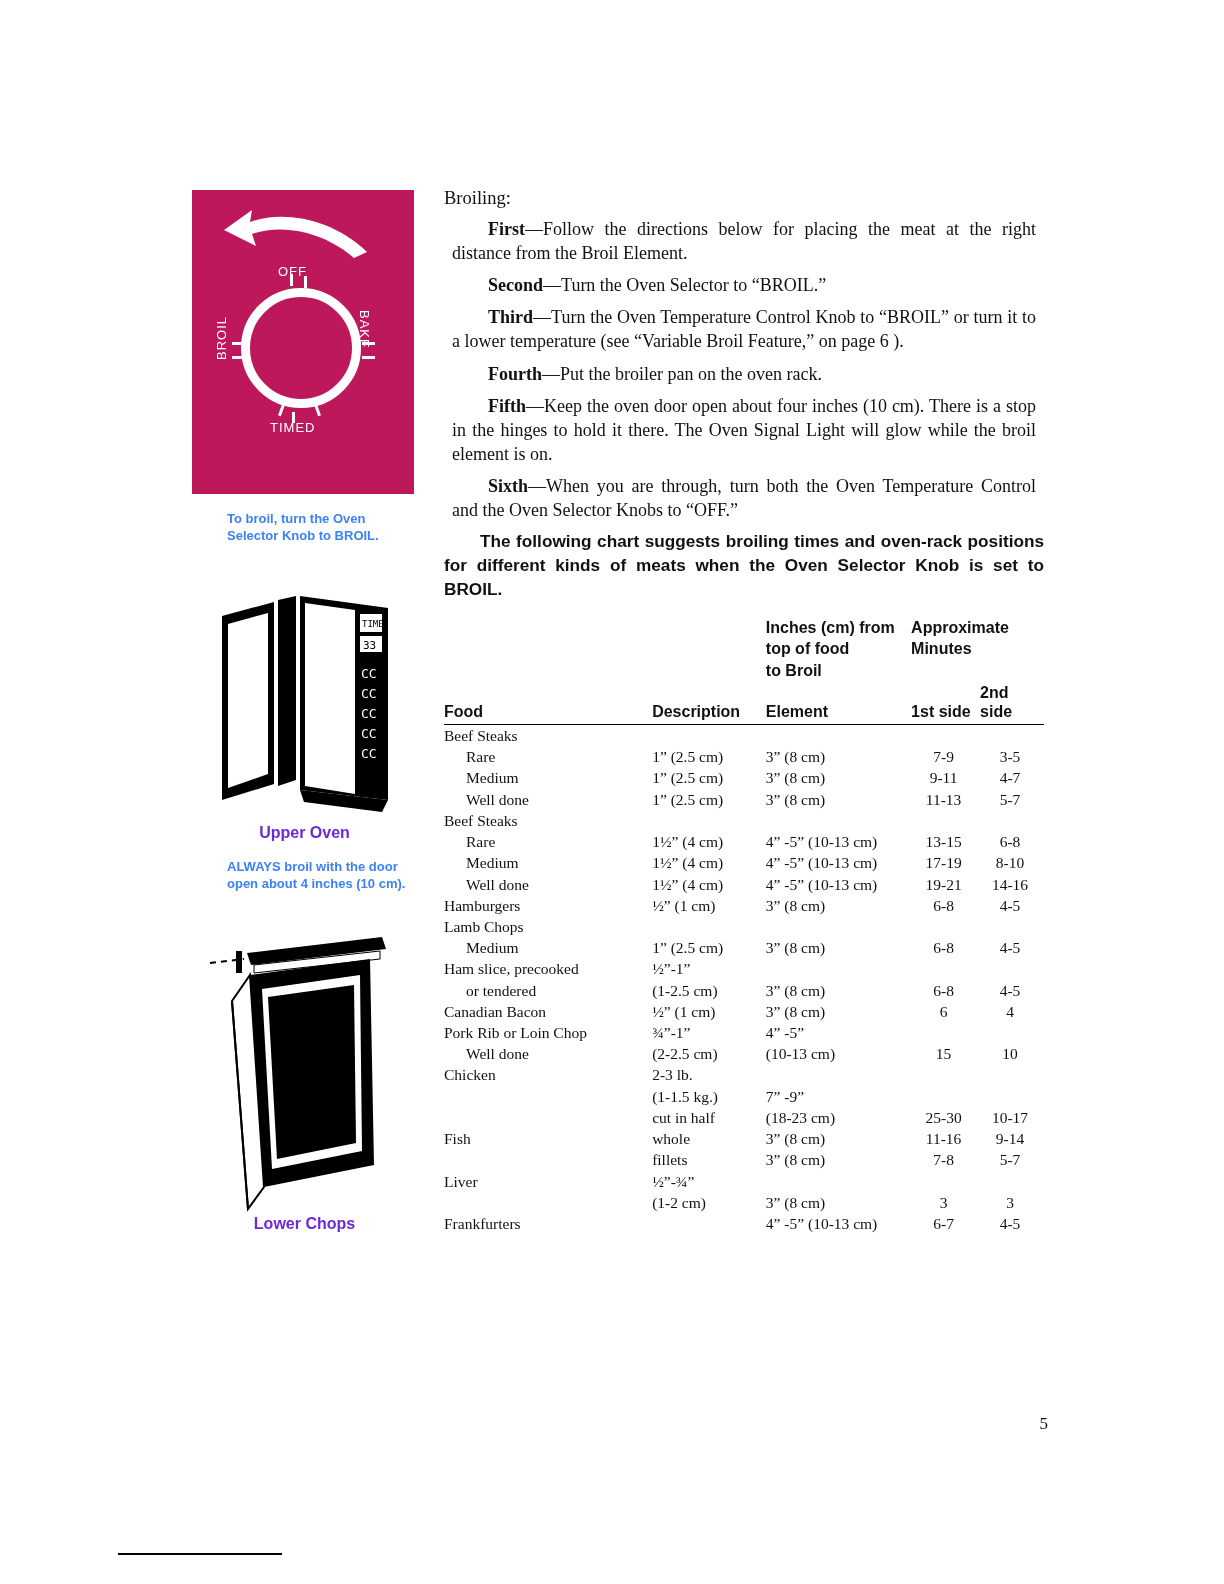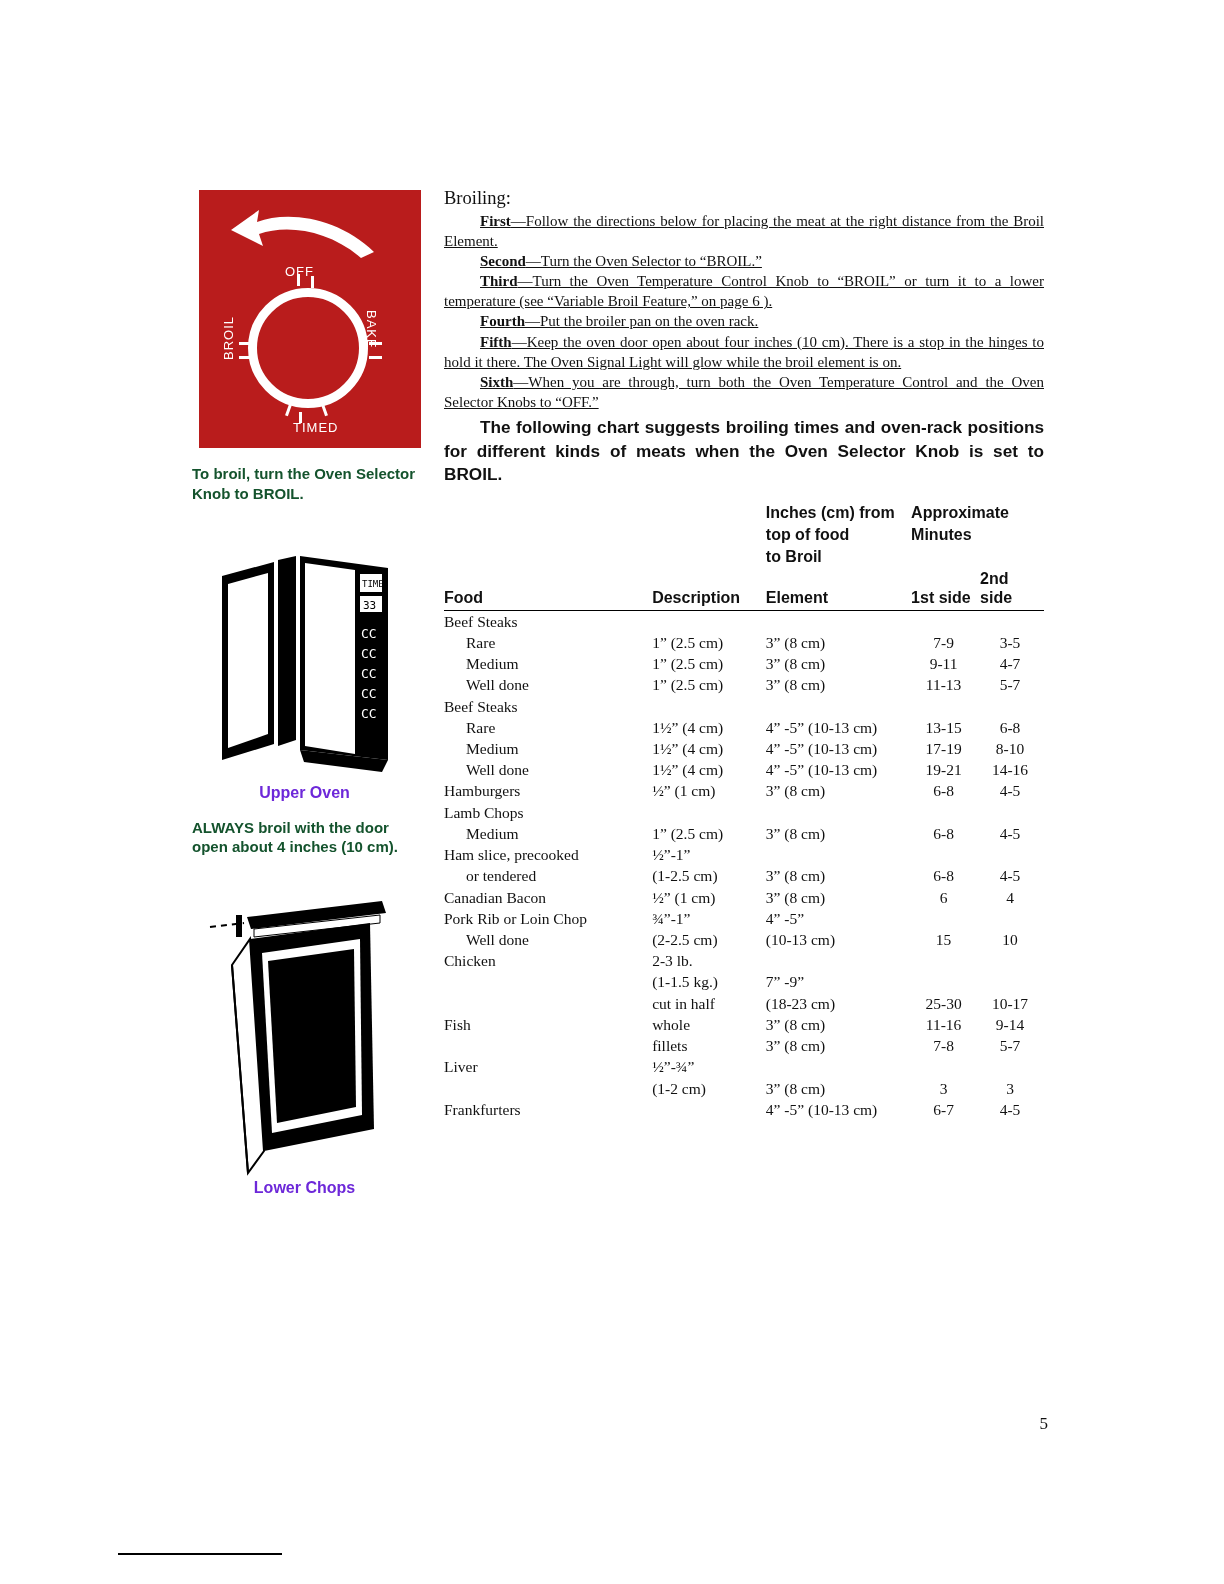--- a/index.html
+++ b/index.html
@@ -23,24 +23,23 @@
   
   .left-col {
     position: absolute;
     left: 192px;
     top: 190px;
     width: 225px;
   }
 
   .knob-panel {
     width: 222px;
-    height: 258px;
-    background: #b91c1c;
+    height: 304px;
+    background: #be185d;
     position: relative;
-    margin-left: 7px;
   }
   .knob-arrow {
     position: absolute;
     left: 30px;
     top: 18px;
     width: 150px;
     height: 52px;
   }
   .knob-ring {
     position: absolute;
@@ -55,42 +54,43 @@
   .knob-label {
     position: absolute;
     color: #fff;
     font-family: "Liberation Sans", sans-serif;
     font-size: 13px;
     letter-spacing: 1px;
   }
   .lbl-off { left: 86px; top: 74px; }
   .lbl-bake { left: 180px; top: 120px; transform: rotate(90deg); transform-origin: left top; }
   .lbl-broil { left: 22px; top: 170px; transform: rotate(-90deg); transform-origin: left top; }
-  .lbl-timed { left: 94px; top: 230px; }
+  .lbl-timed { left: 78px; top: 230px; }
   .tick {
     position: absolute;
     background: #fff;
   }
   .t1 { left: 98px; top: 84px; width: 3px; height: 12px; }
   .t2 { left: 112px; top: 86px; width: 3px; height: 12px; }
   .t3 { left: 40px; top: 152px; width: 13px; height: 3px; }
   .t4 { left: 40px; top: 166px; width: 13px; height: 3px; }
   .t5 { left: 170px; top: 152px; width: 13px; height: 3px; }
   .t6 { left: 170px; top: 166px; width: 13px; height: 3px; }
   .t7 { left: 100px; top: 222px; width: 3px; height: 11px; }
   .t8 { left: 88px; top: 214px; width: 3px; height: 12px; transform: rotate(20deg); }
   .t9 { left: 124px; top: 214px; width: 3px; height: 12px; transform: rotate(-20deg); }
 
   .caption-bold {
     font-family: "Liberation Sans", sans-serif;
     font-weight: bold;
-    font-size: 15px;
+    font-size: 13px;
     line-height: 1.32;
     margin-top: 16px;
-    color: #14532d;
+    color: #3b82f6;
+    margin-left: 35px;
   }
   .caption-center {
     font-family: "Liberation Sans", sans-serif;
     font-weight: bold;
     font-size: 16px;
     text-align: center;
     color: #6d28d9;
   }
 
   .fig-upper {
@@ -111,25 +111,24 @@
     position: absolute;
     left: 444px;
     top: 188px;
     width: 600px;
   }
   .broil-head {
     font-size: 18.5px;
     margin-bottom: 2px;
   }
   .para {
-    font-size: 15px;
+    font-size: 18px;
     line-height: 1.34;
     text-align: justify;
-    margin: 0;
-    text-decoration: underline;
+    margin: 8px;
   }
   .para .ind { display: inline-block; width: 36px; }
   .para b { font-weight: bold; }
   .intro {
     font-family: "Liberation Sans", sans-serif;
     font-weight: bold;
     font-size: 17.2px;
     line-height: 1.38;
     margin-top: 4px;
     text-align: justify;

